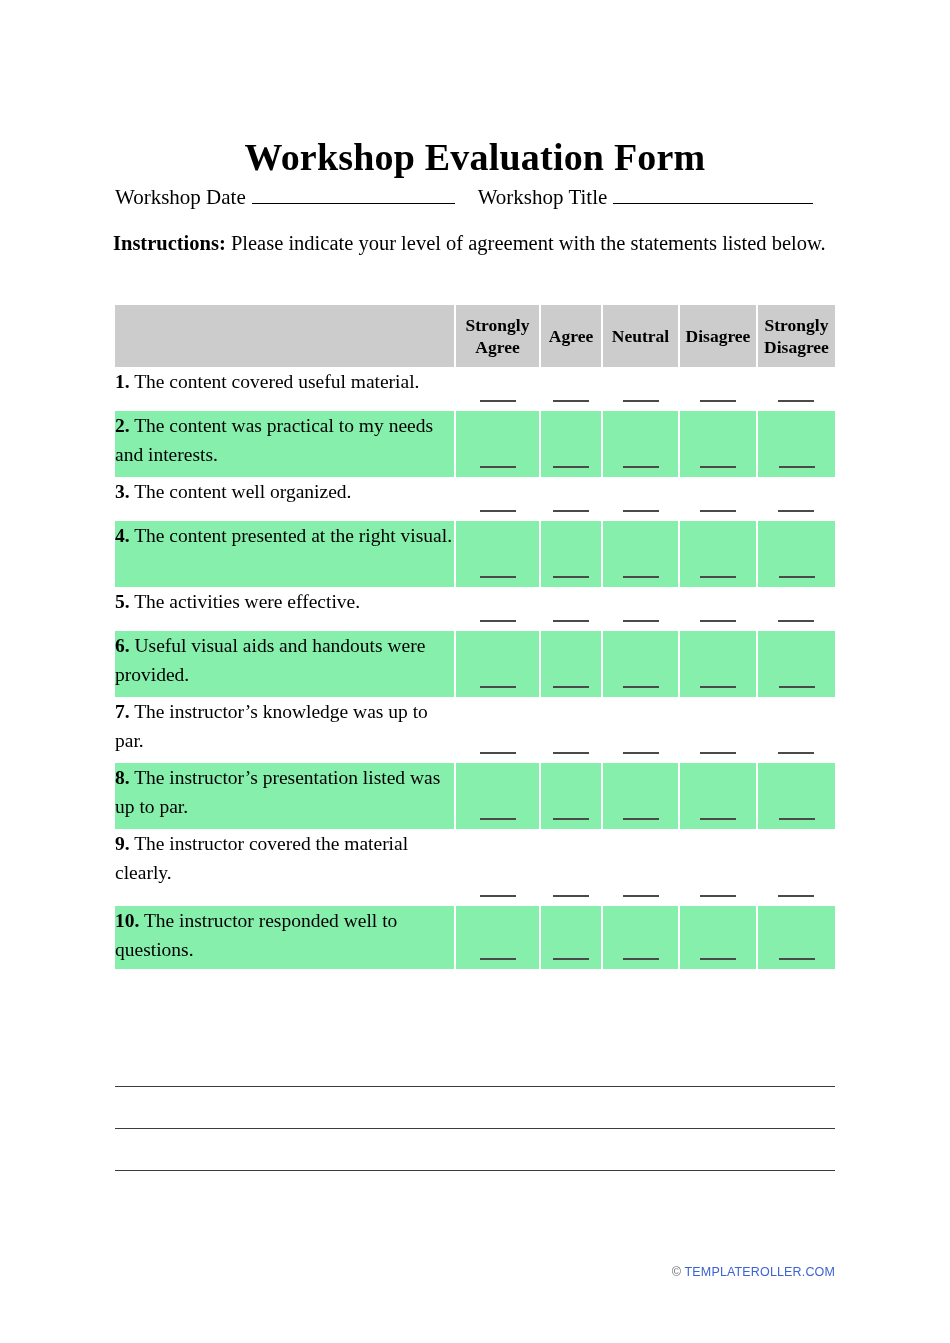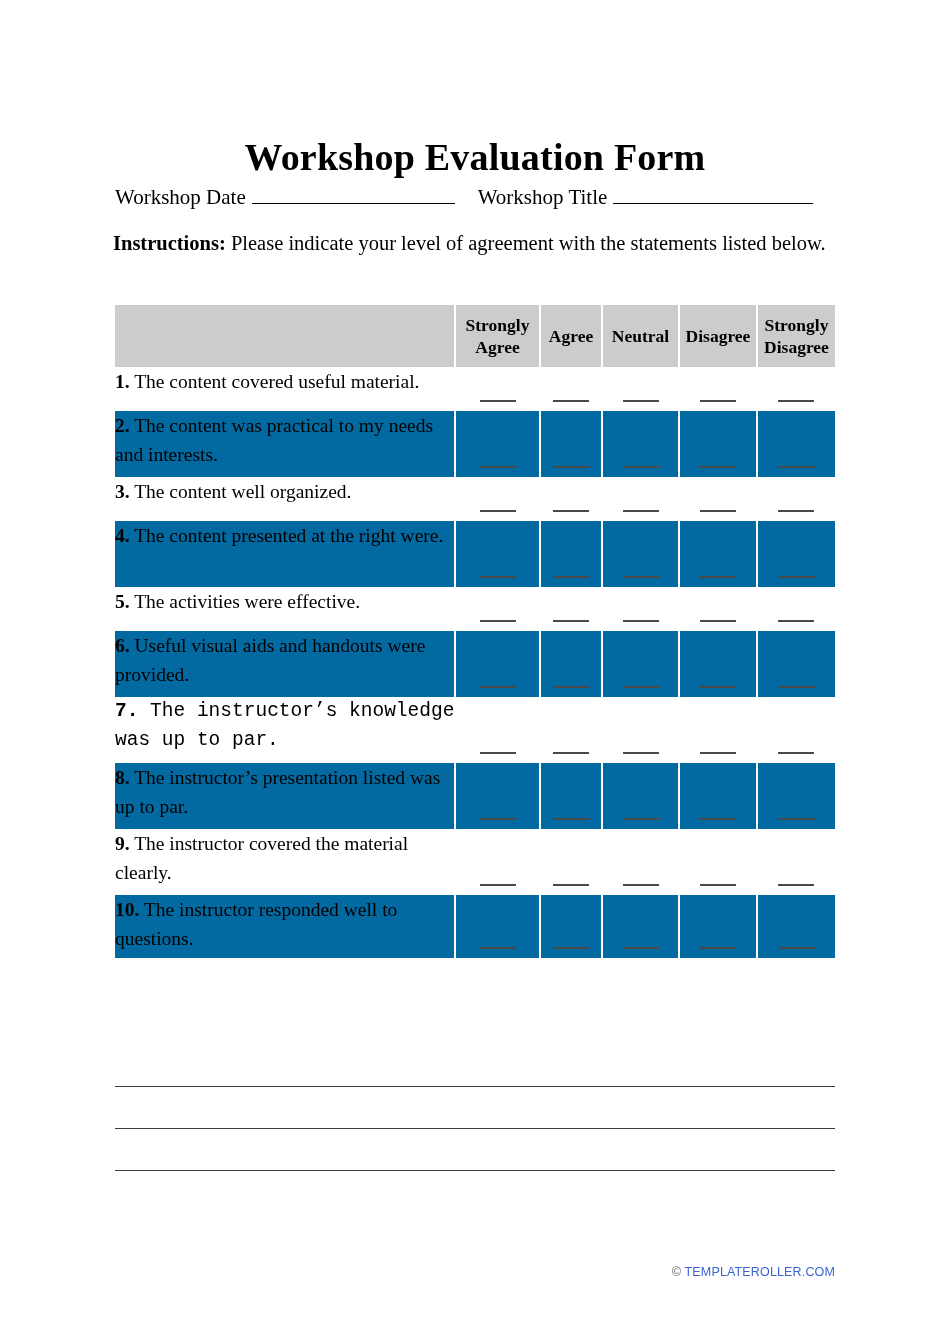--- a/index.html
+++ b/index.html
@@ -103,21 +103,21 @@
   }
   .eval-table thead th.head-last {
     border-right: none;
   }
 
   .eval-table tbody td {
     padding: 0;
     vertical-align: top;
     border: none;
   }
-  .eval-table tbody tr.shade td { background: #0369a1; }
+  .eval-table tbody tr.shade td { background: #86efac; }
 
   td.stmt-cell {
     padding: 8px 10px 8px 6px;
     line-height: 29px;
     font-size: 19.5px;
   }
   td.stmt-cell .num { font-weight: bold; }
 
   td.blank-cell {
     position: relative;
@@ -259,21 +259,21 @@
           </td>
         <td class="blank-cell">
             <span class="blank"></span>
           </td>
         <td class="blank-cell blank-last">
             <span class="blank"></span>
           </td>
       </tr>
 
       <tr class="shade" style="height:66px;">
-        <td class="stmt-cell"><span class="num">4.</span><span> The content presented at the right were.</span></td>
+        <td class="stmt-cell"><span class="num">4.</span><span> The content presented at the right visual.</span></td>
         <td class="blank-cell">
             <span class="blank"></span>
           </td>
         <td class="blank-cell">
             <span class="blank"></span>
           </td>
         <td class="blank-cell">
             <span class="blank"></span>
           </td>
         <td class="blank-cell">
@@ -315,21 +315,21 @@
             <span class="blank"></span>
           </td>
         <td class="blank-cell">
             <span class="blank"></span>
           </td>
         <td class="blank-cell blank-last">
             <span class="blank"></span>
           </td>
       </tr>
 
-      <tr style="height:66px;font-family:Liberation Mono, monospace;">
+      <tr style="height:66px;">
         <td class="stmt-cell"><span class="num">7.</span><span> The instructor’s knowledge was up to par.</span></td>
         <td class="blank-cell">
             <span class="blank"></span>
           </td>
         <td class="blank-cell">
             <span class="blank"></span>
           </td>
         <td class="blank-cell">
             <span class="blank"></span>
           </td>
@@ -353,21 +353,21 @@
             <span class="blank"></span>
           </td>
         <td class="blank-cell">
             <span class="blank"></span>
           </td>
         <td class="blank-cell blank-last">
             <span class="blank"></span>
           </td>
       </tr>
 
-      <tr style="height:66px;margin-top:36px;">
+      <tr style="height:77px;margin-top:36px;">
         <td class="stmt-cell"><span class="num">9.</span><span> The instructor covered the material clearly.</span></td>
         <td class="blank-cell">
             <span class="blank"></span>
           </td>
         <td class="blank-cell">
             <span class="blank"></span>
           </td>
         <td class="blank-cell">
             <span class="blank"></span>
           </td>

